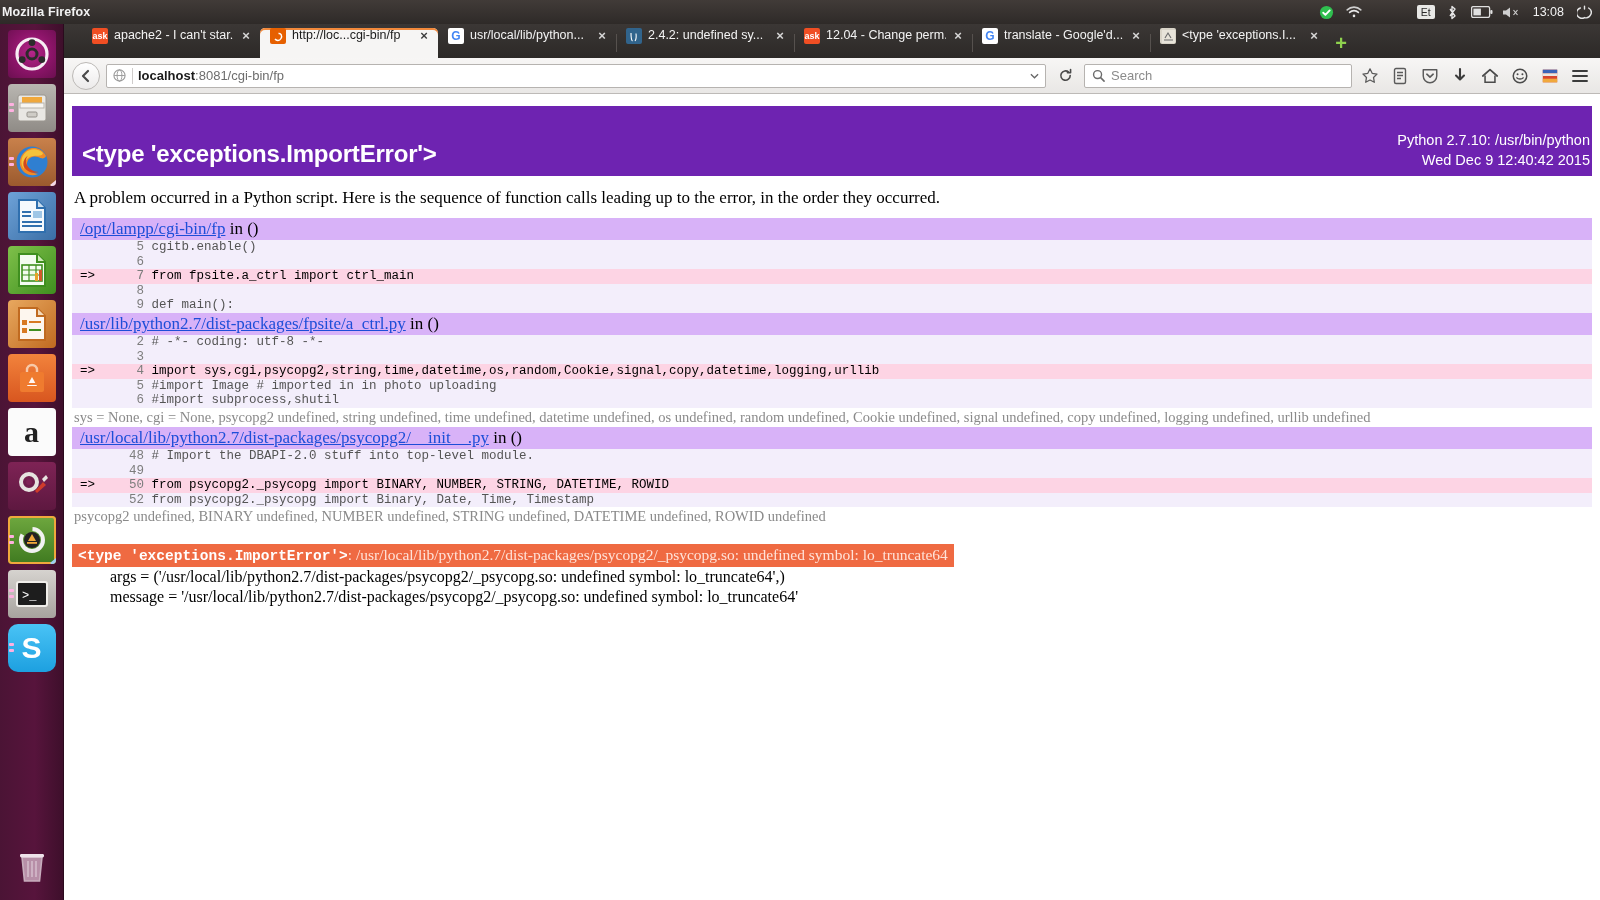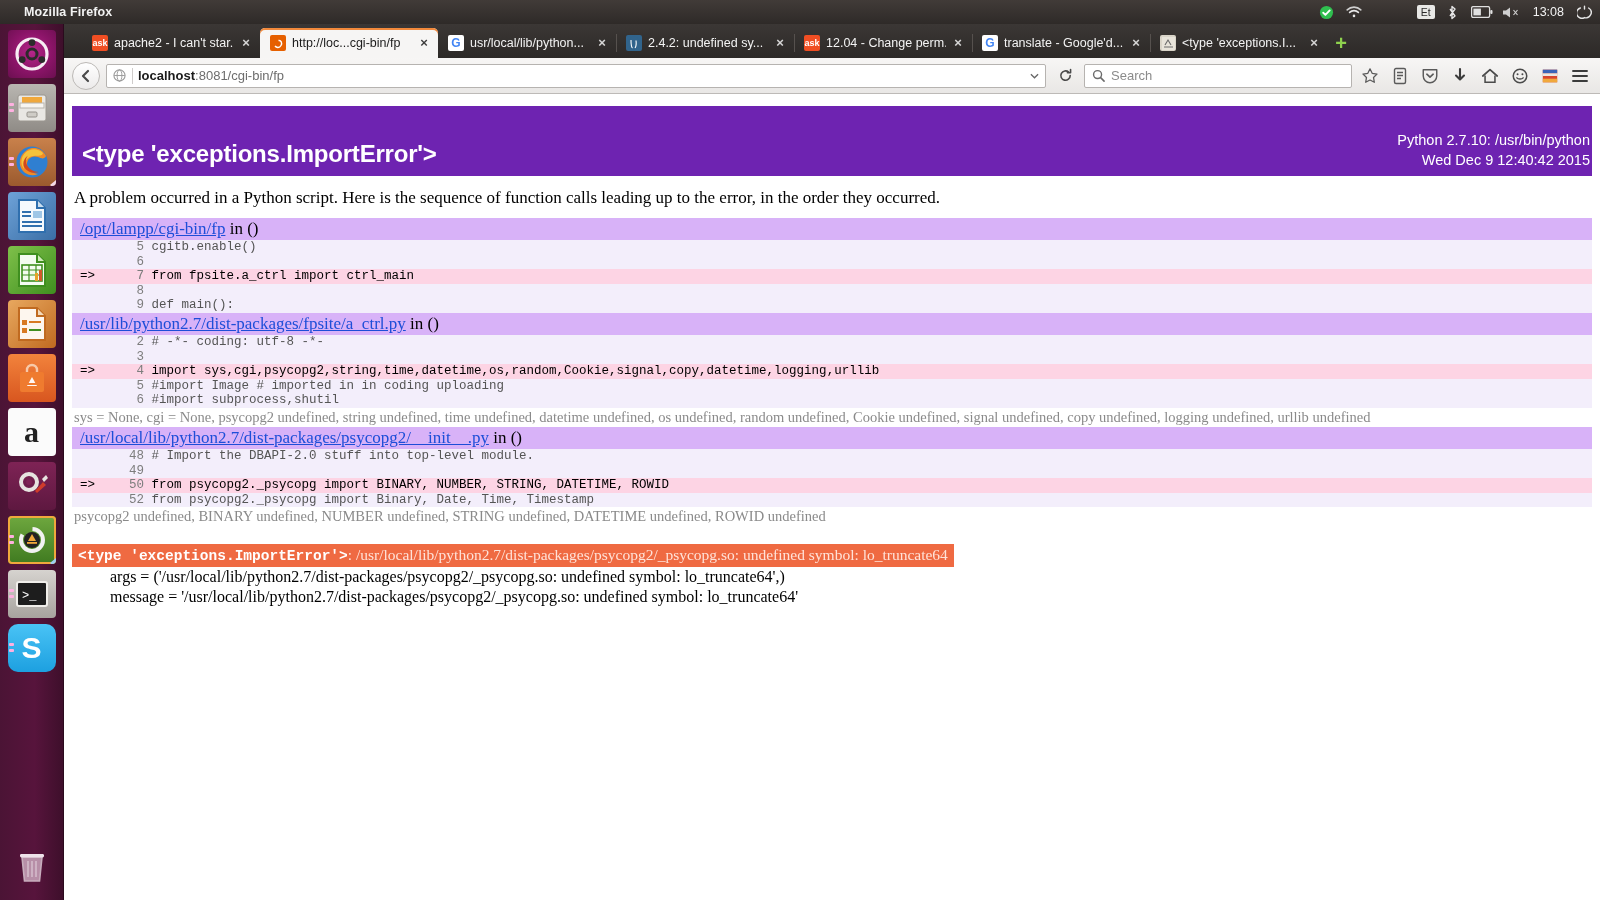--- a/index.html
+++ b/index.html
@@ -9,21 +9,21 @@
     background: #3b1c29;
   }
 
   
   #top-panel {
     position: absolute; top: 0; left: 0; width: 1600px; height: 24px;
     background: linear-gradient(to bottom, #413b38 0%, #2e2a28 100%);
     color: #f2f2f2; font-size: 12.5px; font-weight: bold;
     display: flex; align-items: center;
   }
-  #panel-title { margin-left: 24px; letter-spacing: .1px; }
+  #panel-title { margin-left: 2px; letter-spacing: .1px; }
   #tray { margin-left: auto; display: flex; align-items: center; gap: 9px; padding-right: 7px; }
   .tray-ico { width: 18px; height: 16px; display: flex; align-items: center; justify-content: center; }
   .tray-ico svg { display: block; }
   #tray-clock { font-size: 12.5px; font-weight: normal; color: #f2f2f2; padding: 0 2px; }
   .kbd-badge {
     background: #e8e8e6; color: #2b2b2b; font-size: 10.5px; font-weight: normal;
     border-radius: 2px; padding: 1px 4px; line-height: 12px; margin-left: 45px;
   }
 
   
@@ -58,21 +58,21 @@
     background: #f2f1f0;
     display: flex; flex-direction: column;
   }
 
   
   #tabstrip {
     height: 34px; background: linear-gradient(to bottom,#3b3735,#2c2927);
     display: flex; align-items: flex-end; padding-left: 18px; position: relative;
   }
   .tab {
-    height: 30px; width: 178px; display: flex; align-items: center;
+    height: 30px; width: 178px; display: flex; align-items: flex-start;
     padding: 0 6px 0 10px; color: #f3f3f3; font-size: 12.5px;
     position: relative; flex: 0 0 auto;
   }
   .tab + .tab::before {
     content: ""; position: absolute; left: 0; top: 6px; bottom: 6px; width: 1px;
     background: #56514e;
   }
   .tab.active {
     background: #f6f5f4; color: #1b1b1b;
     border-radius: 5px 5px 0 0;
@@ -549,21 +549,21 @@
     </div>
 
     <div>
       <div class="frame-head">
         <a href="#">/usr/lib/python2.7/dist-packages/fpsite/a_ctrl.py</a><span> in ()</span>
       </div>
       <div class="code-block">
         <div class="code-line"><span class="arrow"></span><span class="ln">2</span> <span># -*- coding: utf-8 -*-</span></div>
         <div class="code-line"><span class="arrow"></span><span class="ln">3</span> <span></span></div>
         <div class="code-line hl"><span class="arrow">=&gt;</span><span class="ln">4</span> <span>import sys,cgi,psycopg2,string,time,datetime,os,random,Cookie,signal,copy,datetime,logging,urllib</span></div>
-        <div class="code-line"><span class="arrow"></span><span class="ln">5</span> <span>#import Image # imported in in coding uploading</span></div>
+        <div class="code-line"><span class="arrow"></span><span class="ln">5</span> <span>#import Image # imported in in photo uploading</span></div>
         <div class="code-line"><span class="arrow"></span><span class="ln">6</span> <span>#import subprocess,shutil</span></div>
       </div>
       <div class="vars">sys = None, cgi = None, psycopg2 undefined, string undefined, time undefined, datetime undefined, os undefined, random undefined, Cookie undefined, signal undefined, copy undefined, logging undefined, urllib undefined</div>
     </div>
 
     <div>
       <div class="frame-head">
         <a href="#">/usr/local/lib/python2.7/dist-packages/psycopg2/__init__.py</a><span> in ()</span>
       </div>
       <div class="code-block">

